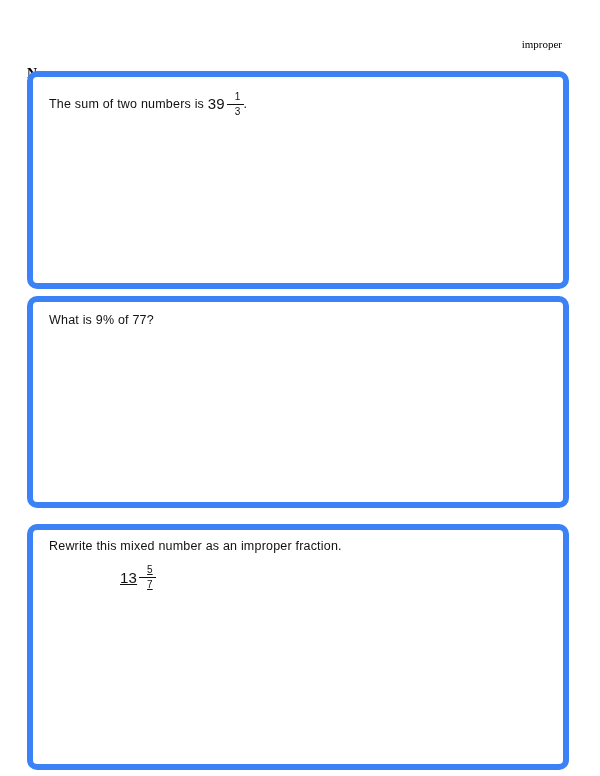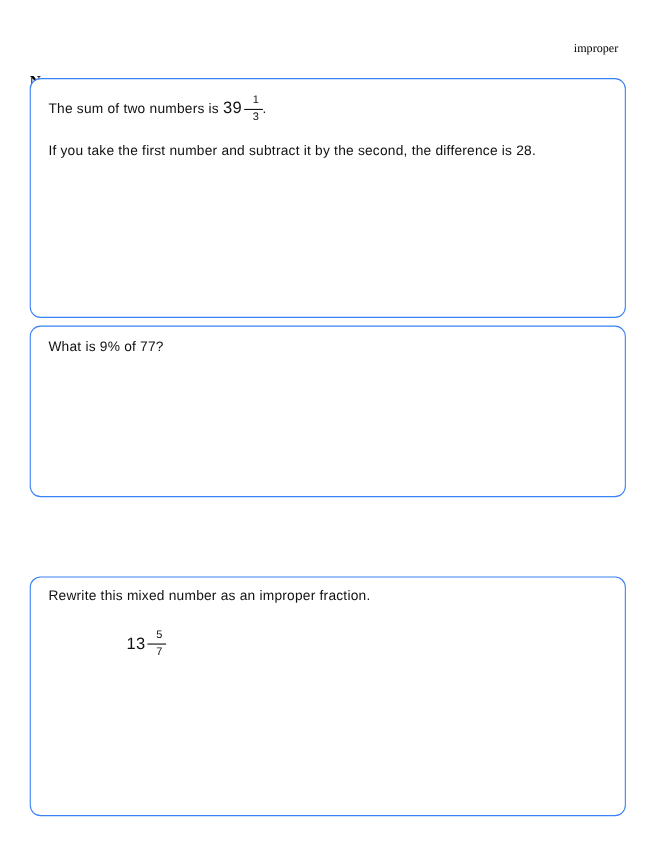--- a/index.html
+++ b/index.html
@@ -42,43 +42,43 @@
     margin-left: 5px;
     border-bottom: 2px solid #000000;
   }
 
   
   .pbox {
     position: absolute;
     left: 27px;
     width: 542px;
     box-sizing: border-box;
-    border: 1px solid #3b82f6;
+    border: 6px solid #3b82f6;
     border-radius: 10px;
     background: #ffffff;
   }
   #box1 { top: 71px;  height: 218px; }
-  #box2 { top: 296px; height: 156px; }
-  #box3 { top: 524px; height: 218px; }
+  #box2 { top: 296px; height: 212px; }
+  #box3 { top: 524px; height: 246px; }
 
   .pcontent {
     padding: 10px 16px 0 16px;
   }
   .ptext {
     font-size: 12.5px;
     letter-spacing: 0.2px;
     color: #111111;
     line-height: 16px;
   }
   #box1 .line1 { margin-top: 4px; min-height: 26px; display: flex; align-items: center; }
   #box1 .line2 { margin-top: 17px; }
   #box1 .line3 { margin-top: 16px; }
   #box2 .line1 { margin-top: 0; }
   #box3 .line1 { margin-top: -2px; }
-  #box3 .mixed-row { margin-top: 23px; margin-left: 71px; display: flex; align-items: center; }
+  #box3 .mixed-row { margin-top: 10px; margin-left: 71px; display: flex; align-items: center; text-decoration: underline; }
 
   
   .mixed {
     white-space: nowrap;
     display: inline-flex;
     align-items: center;
   }
   .whole {
     font-size: 15px;
     letter-spacing: 0.2px;
@@ -117,21 +117,20 @@
       <span>The sum of two numbers is</span>&nbsp;
       <span class="mixed">
         <span class="whole">39</span>
         <span class="frac">
           <span class="num">1</span>
           <span class="den">3</span>
         </span>
       </span>
       <span class="suffix">.</span>
     </div>
-    <div class="ptext line2">If you take the first number and subtract it by the second, the difference is 28.</div>
   </div>
 </div>
 
 <div class="pbox" id="box2">
   <div class="pcontent">
     <div class="ptext line1">What is 9% of 77?</div>
   </div>
 </div>
 
 <div class="pbox" id="box3">

